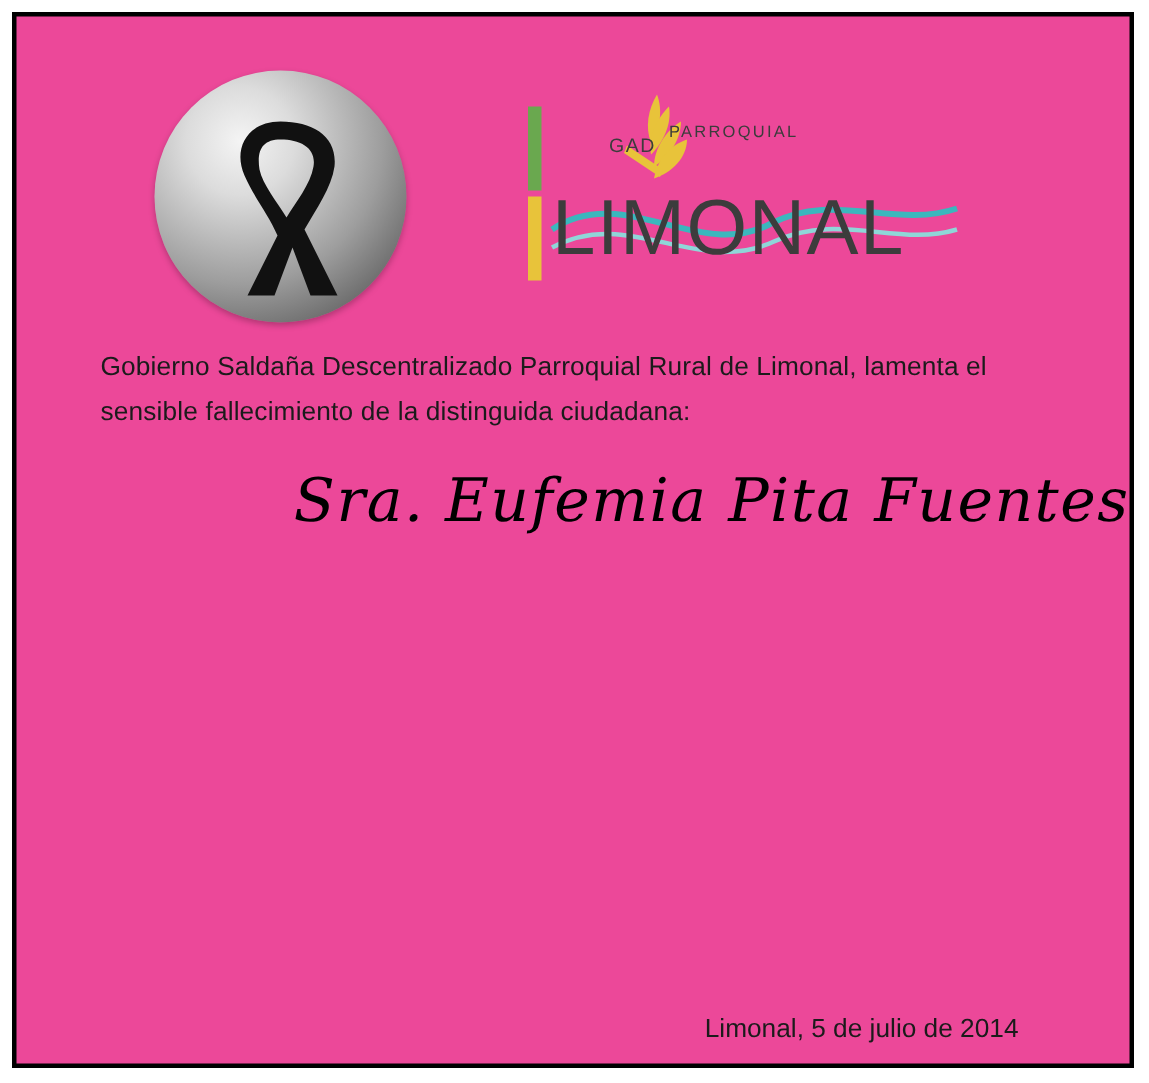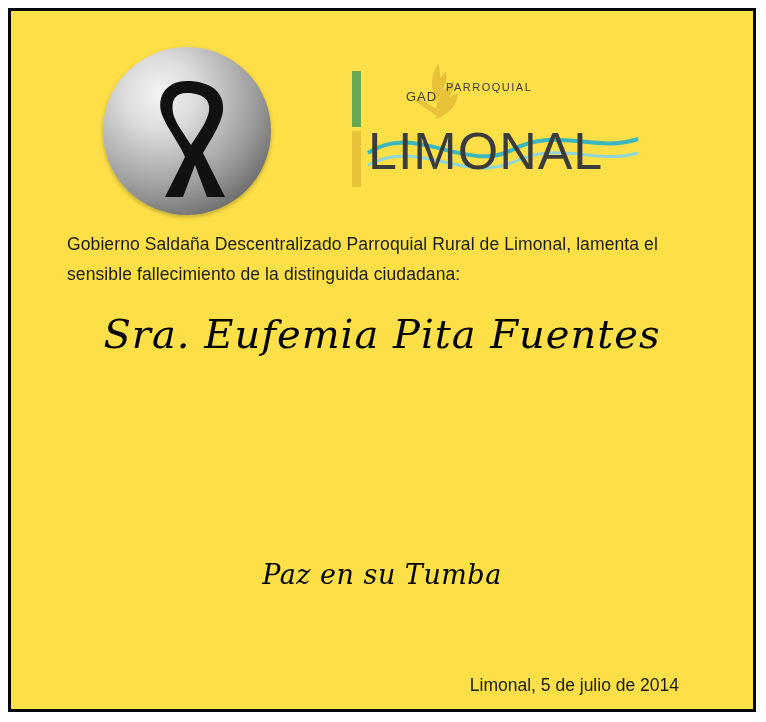--- a/index.html
+++ b/index.html
@@ -12,21 +12,21 @@
     height: 722px;
     font-family: "Liberation Sans", sans-serif;
     overflow: hidden;
   }
   .card {
     position: absolute;
     left: 8px;
     top: 8px;
     width: 748px;
     height: 704px;
-    background: #fde047;
+    background: #ec4899;
     border: 3px solid #000000;
     box-sizing: border-box;
   }
   .inner {
     position: relative;
     width: 100%;
     height: 100%;
   }
 
   
@@ -80,21 +80,21 @@
   .para-intro {
     left: 56px;
     top: 218px;
     width: 640px;
   }
   .name {
     position: absolute;
     left: 0;
     top: 300px;
     width: 100%;
-    text-align: center;
+    text-align: right;
     font-family: "DejaVu Serif", serif;
     font-style: italic;
     font-size: 40px;
     color: #000000;
     letter-spacing: 1px;
   }
   .para-body {
     left: 56px;
     top: 418px;
     width: 628px;
@@ -169,18 +169,17 @@
         <text x="100" y="34" font-family="'Liberation Sans', sans-serif" font-size="11" fill="#3c3c3c" letter-spacing="1.5">PARROQUIAL</text>
         <text x="22" y="112" font-family="'Liberation Sans', sans-serif" font-size="52" fill="#3c3c3c" letter-spacing="1">LIMONAL</text>
       </svg>
     </div>
 
     <div class="para para-intro">Gobierno Saldaña Descentralizado Parroquial  Rural de Limonal, lamenta el sensible fallecimiento de la distinguida ciudadana:</div>
 
     <div class="name">Sra. Eufemia Pita Fuentes</div>
 
 
-    <div class="paz">Paz en su Tumba</div>
 
     <div class="place-date">Limonal, 5 de julio de 2014</div>
 
   </div>
 </div>
 
 </body></html>

